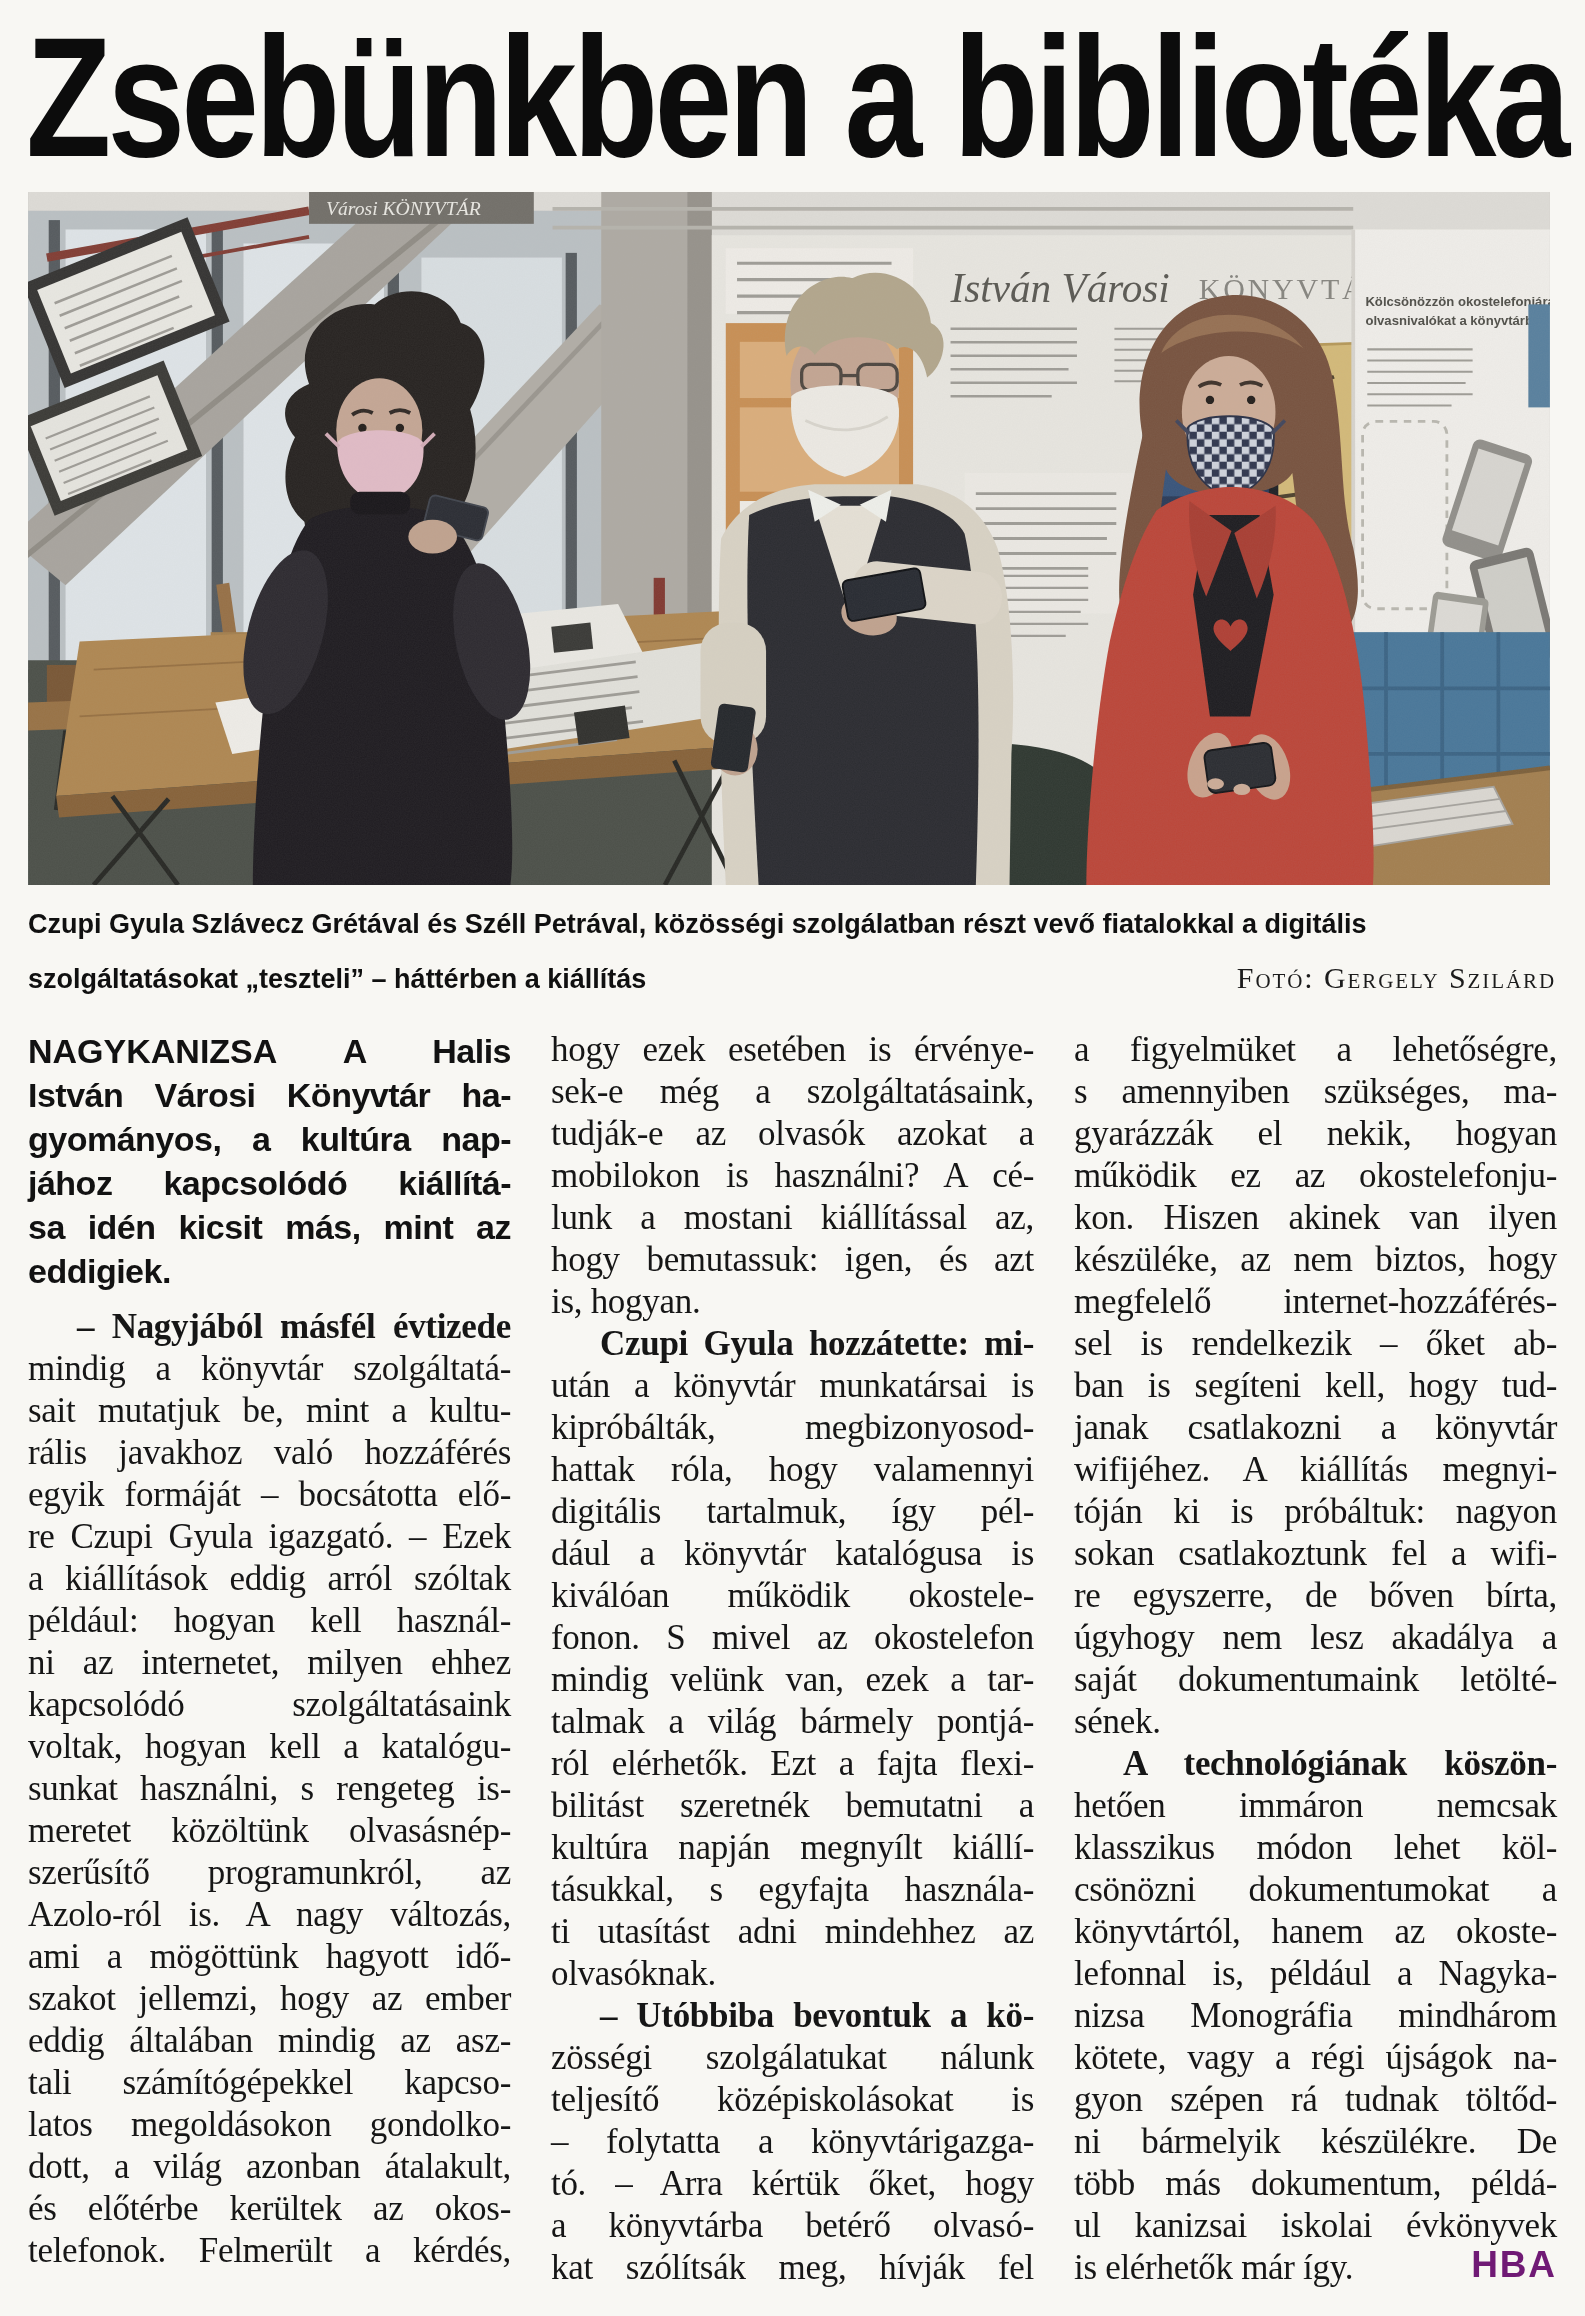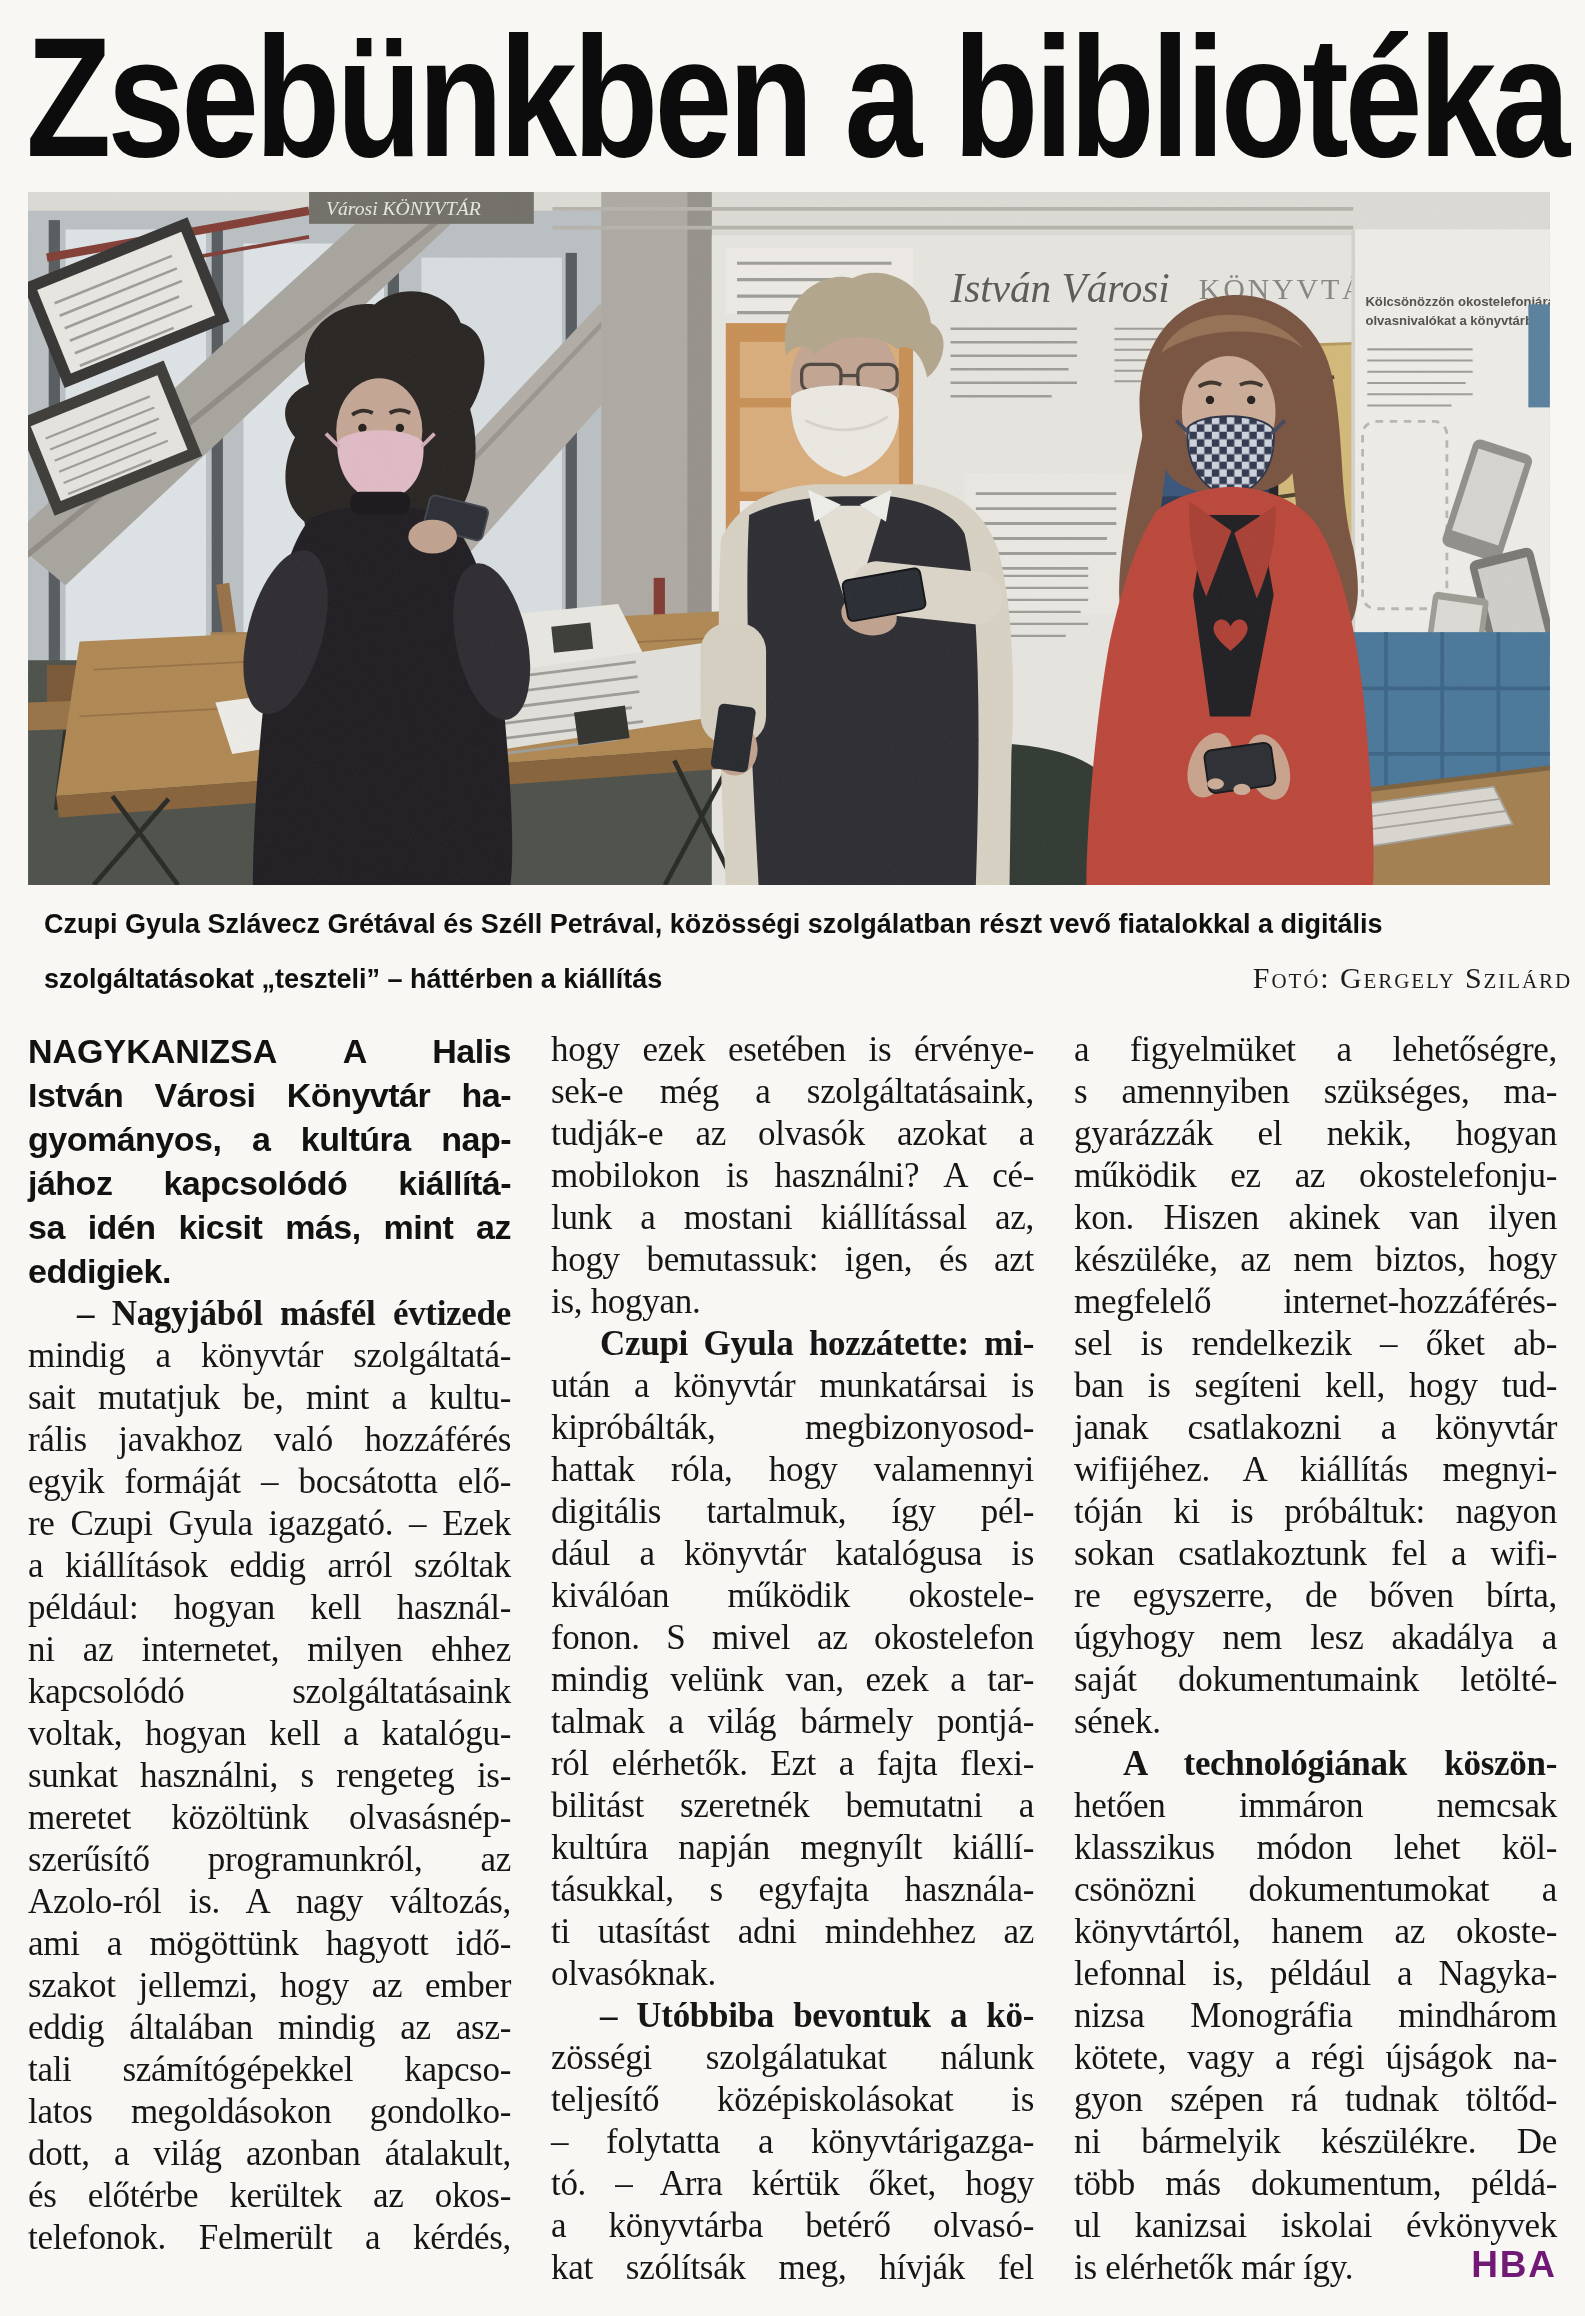--- a/index.html
+++ b/index.html
@@ -6,28 +6,28 @@
   .page{position:relative;width:1585px;height:2316px;background:#f8f7f3;overflow:hidden;color:#141414;}
   
   .headline-wrap{position:absolute;left:26px;top:13px;width:1537px;height:178px;overflow:visible;}
   .headline{font-family:"Liberation Sans",sans-serif;font-weight:bold;font-size:133px;letter-spacing:-3.7px;
             white-space:nowrap;color:#0c0c0c;transform:scale(1.05,1.28);transform-origin:0 0;line-height:1;}
   
   .photo-frame{position:absolute;left:28px;top:192px;width:1276px;height:693px;background:#0f766e;}
   .photo-frame svg{display:block;filter:saturate(.82) contrast(.93) brightness(1.03);}
   
   .caption{position:absolute;left:28px;top:898px;width:1528px;font-family:"Liberation Sans",sans-serif;
-           font-weight:bold;font-size:27px;line-height:53px;color:#101010;margin-left:16px;}
+           font-weight:bold;font-size:27px;line-height:53px;color:#101010;}
   .cap-row2{display:flex;justify-content:space-between;align-items:baseline;gap:32px;}
   .credit{font-family:"Liberation Serif",serif;font-weight:normal;font-variant:small-caps;
           font-size:30px;letter-spacing:1.9px;color:#1c1c1c;}
   
   .columns{position:absolute;left:28px;top:1029px;width:1528px;display:flex;gap:40px;}
   .col{width:483px;flex:0 0 483px;}
-  .lead{}
+  .lead{margin-bottom:13px;}
   .lln{font-family:"Liberation Sans",sans-serif;font-weight:bold;font-size:34px;line-height:44px;
        letter-spacing:-0.5px;text-align:justify;text-align-last:justify;color:#121212;}
   .lln.last{text-align-last:left;}
   .loc{font-weight:bold;letter-spacing:0;}
   .ln{font-family:"Liberation Serif",serif;font-size:35px;line-height:42px;letter-spacing:-0.3px;
       text-align:justify;text-align-last:justify;color:#161616;position:relative;}
   .ln.last{text-align-last:left;}
   .ln.ind{text-indent:49px;font-weight:bold;}
   .sig{position:absolute;right:0;top:-2.8px;font-family:"Liberation Sans",sans-serif;font-weight:bold;
        font-size:37px;letter-spacing:1.9px;color:#701a75;}

